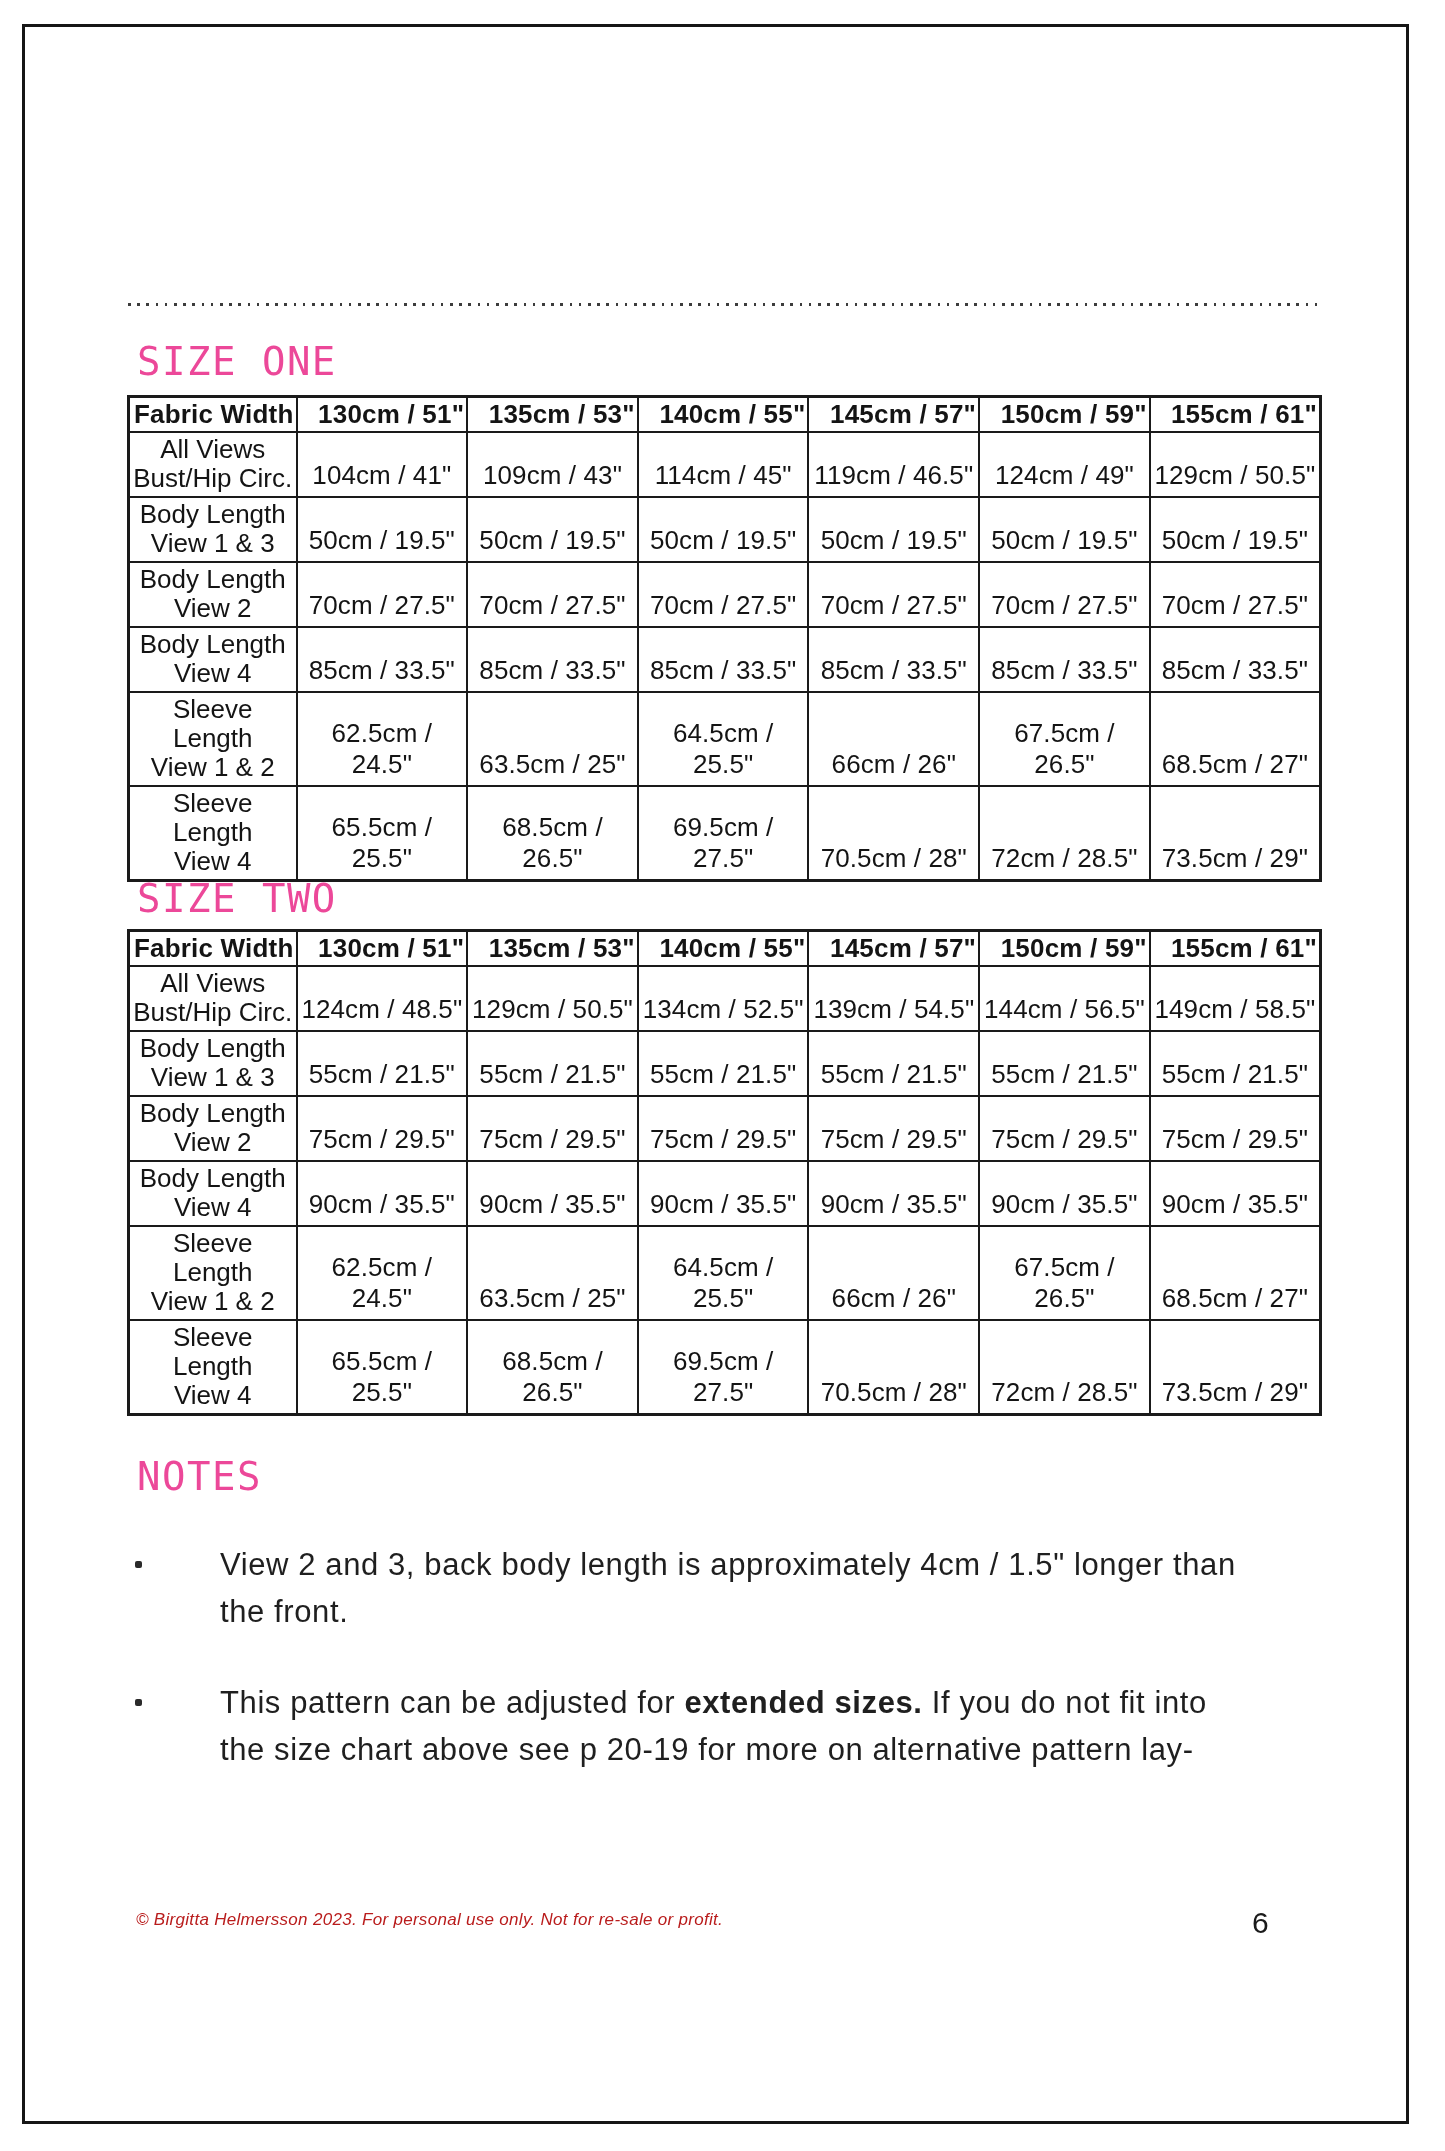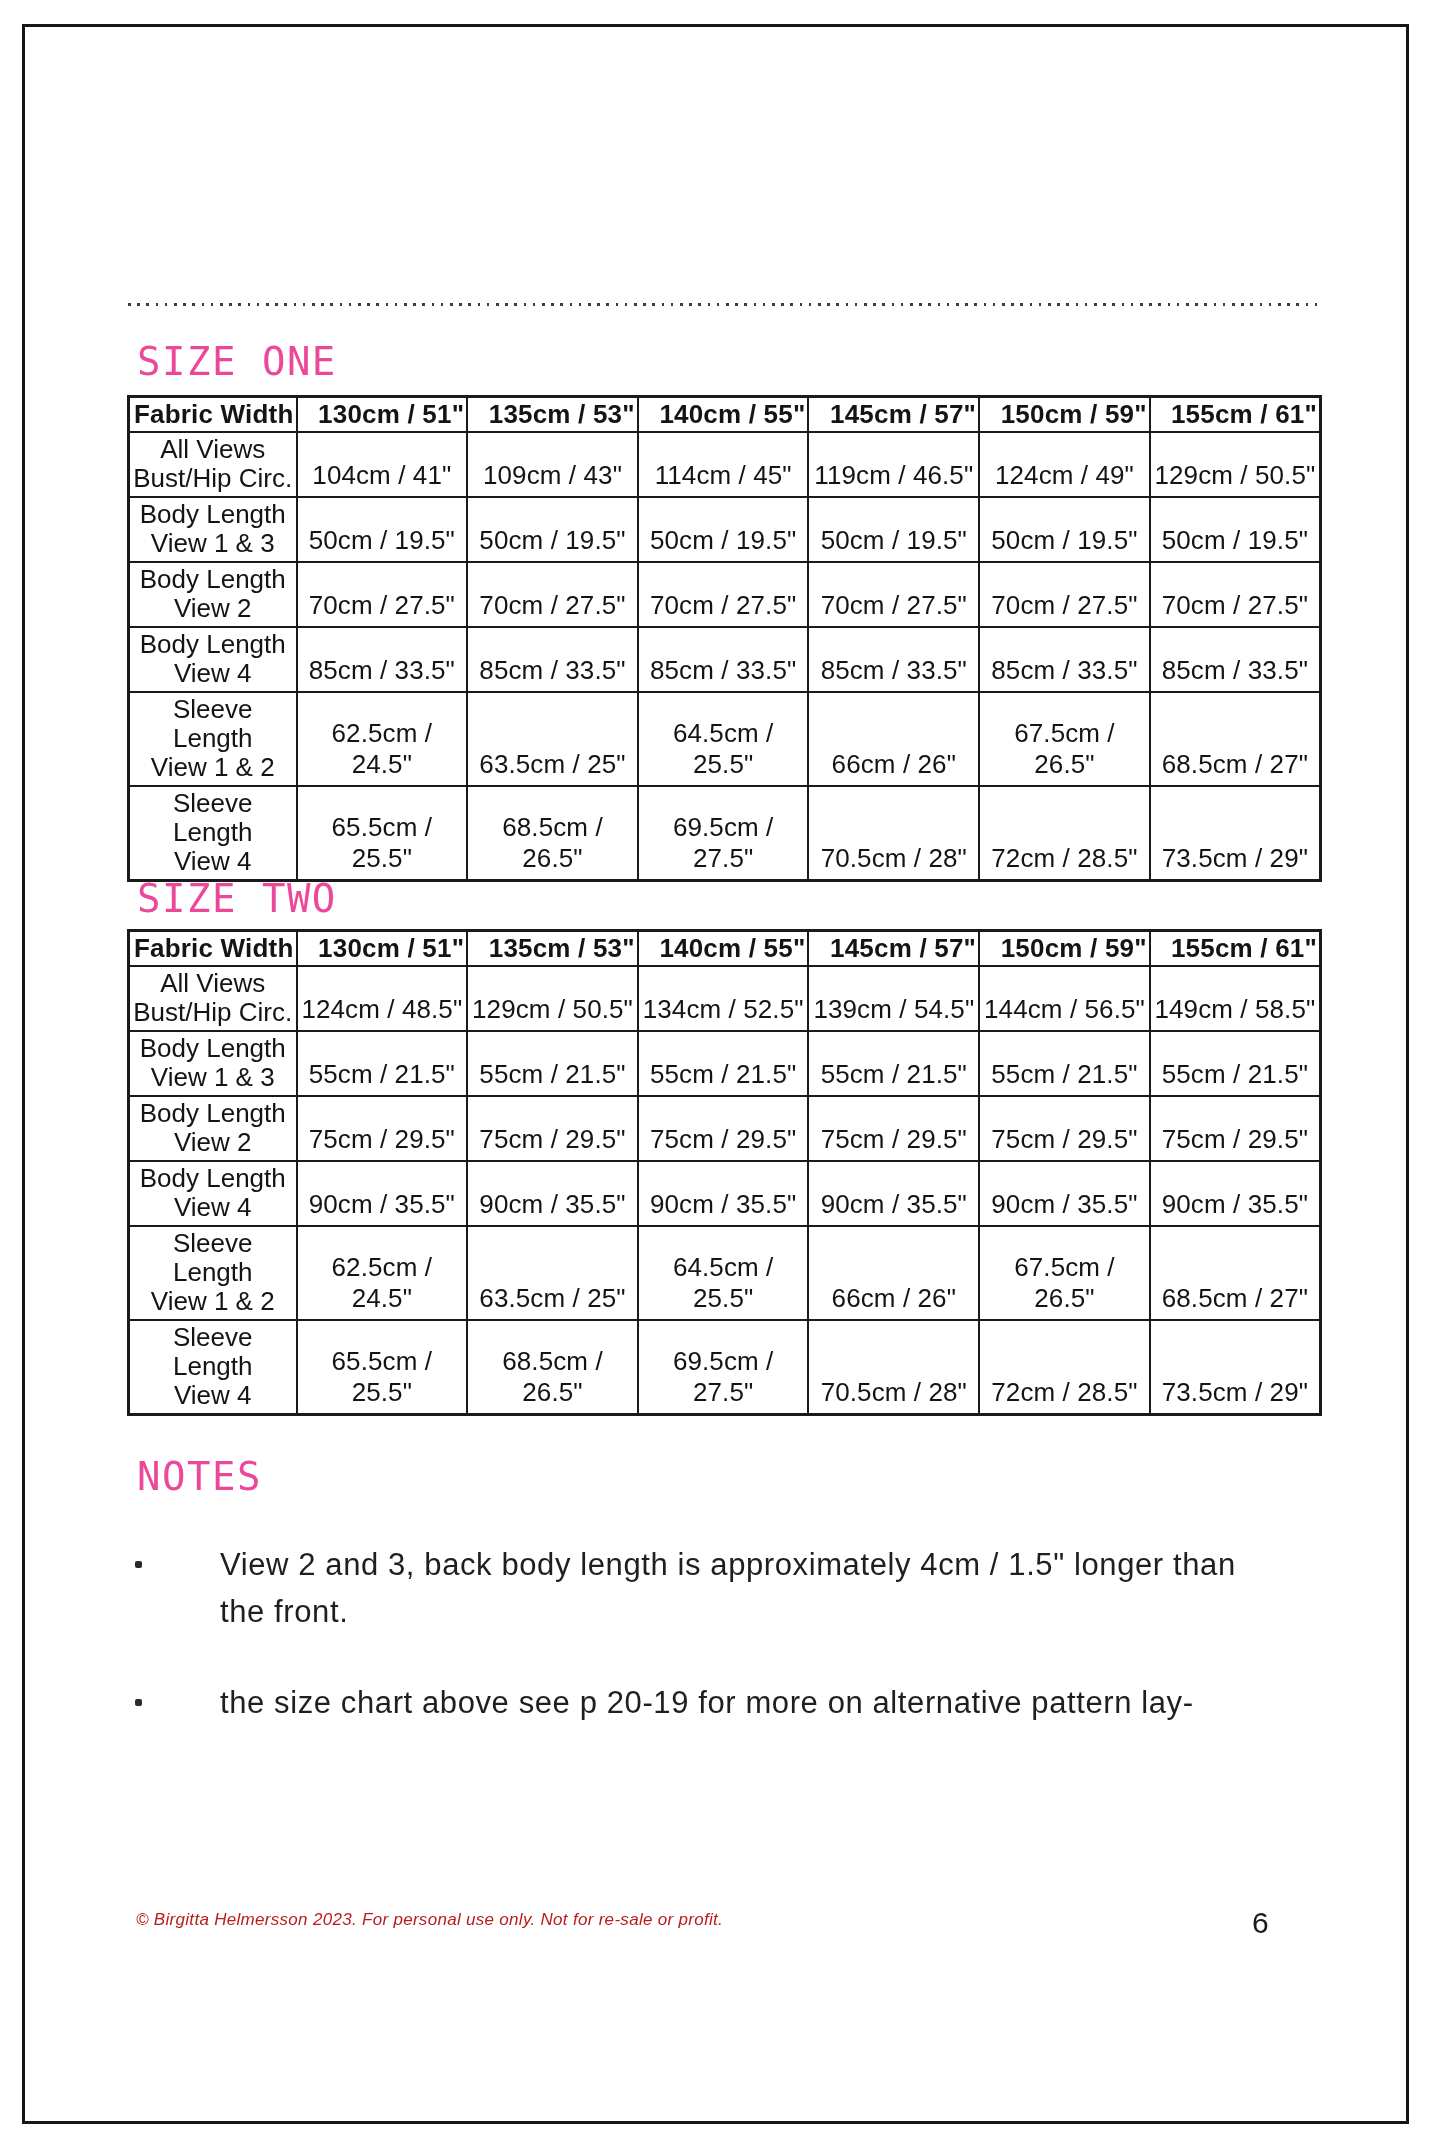--- a/index.html
+++ b/index.html
@@ -281,18 +281,19 @@
 
   <h2 class="section-heading" id="h-notes">NOTES</h2>
 
   <div class="note" id="note-0">
     <span class="bullet"></span>
   <div class="note-line"><span class="seg">View 2 and 3, back body length is approximately 4cm / 1.5" longer than</span></div>
       <div class="note-line"><span class="seg">the front.</span></div>
     </div>
   <div class="note" id="note-1">
     <span class="bullet"></span>
+  <div class="note-line"><span class="seg">This pattern can be adjusted for </span><span class="seg b">extended sizes.</span><span class="seg"> If you do not fit into</span></div>
       <div class="note-line"><span class="seg">the size chart above see p 20-19 for more on alternative pattern lay-</span></div>
     </div>
 
   <div class="copyright">© Birgitta Helmersson 2023. For personal use only. Not for re-sale or profit.</div>
   <div class="page-num">6</div>
 </div>
 
 </body></html>

